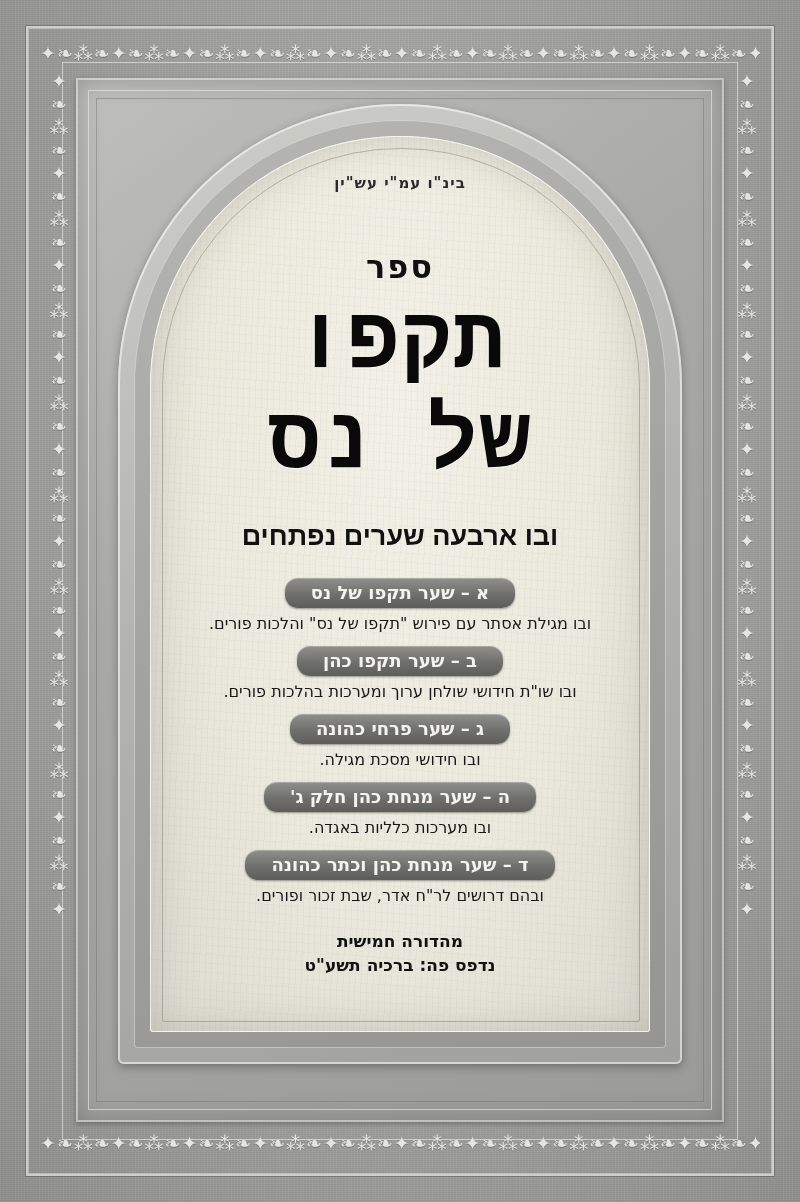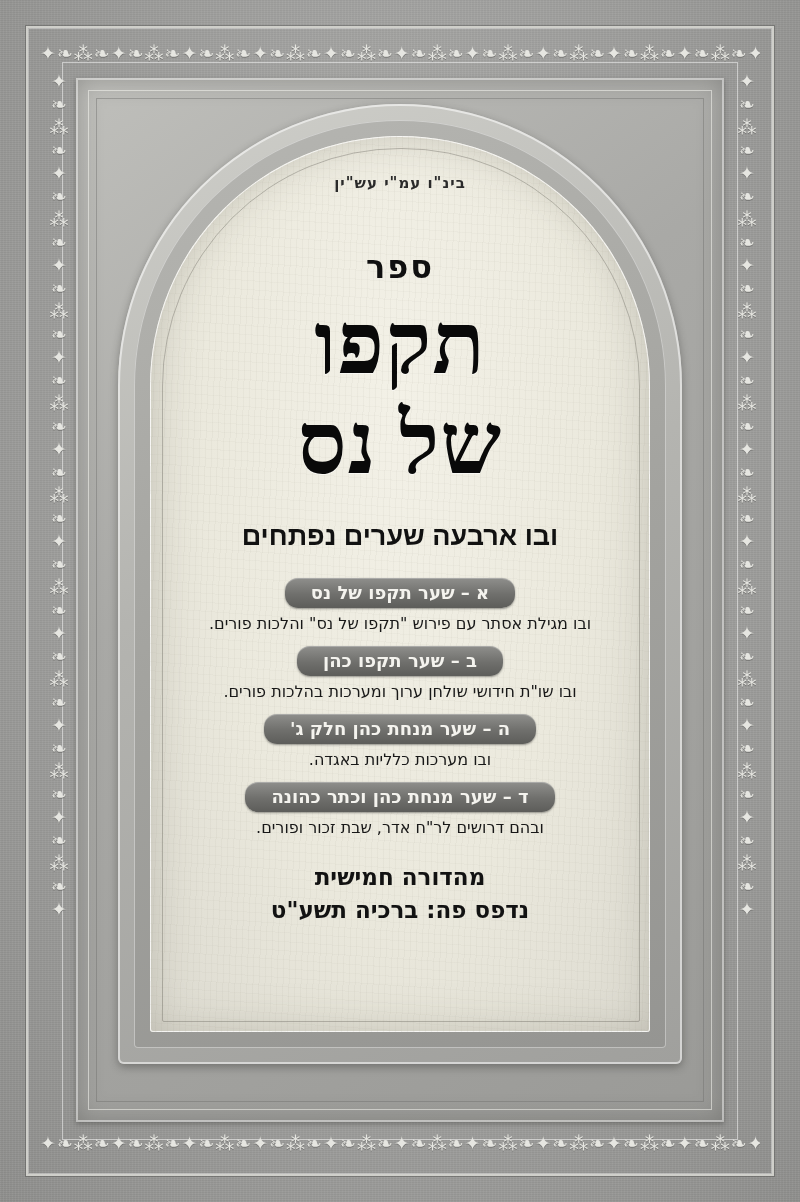--- a/index.html
+++ b/index.html
@@ -177,21 +177,21 @@
     letter-spacing: 2px;
     font-family: "DejaVu Sans", sans-serif;
     color: #101010;
   }
   .maintitle {
     margin-top: 16px;
     font-size: 86px;
     line-height: 0.98;
     font-weight: 700;
     letter-spacing: 1px;
-    font-family: Liberation Serif, serif;
+    font-family: Liberation Mono, monospace;
     color: #090909;
     text-shadow: 0 1px 0 rgba(255,255,255,0.6);
   }
   .maintitle .line2 { display: block; margin-top: 16px; }
   .subtitle {
     margin-top: 34px;
     font-size: 27px;
     font-weight: 700;
     font-family: Liberation Sans, sans-serif;
     color: #111;
@@ -216,21 +216,21 @@
   }
   .gate-desc {
     margin-top: 6px;
     font-size: 16px;
     font-family: "DejaVu Sans", sans-serif;
     color: #181818;
   }
 
   .footer {
     margin-top: 24px;
-    font-size: 23px;
+    font-size: 17px;
     font-weight: 700;
     font-family: "DejaVu Sans", sans-serif;
     color: #121212;
     line-height: 1.45;
   }
   .footer .l2 { display: block; }
 </style>
 </head>
 <body>
 
@@ -274,20 +274,24 @@
       <div class="gate">
         <div class="gate-head">א – שער תקפו של נס</div>
         <div class="gate-desc">ובו מגילת אסתר עם פירוש "תקפו של נס" והלכות פורים.</div>
       </div>
 
       <div class="gate">
         <div class="gate-head">ב – שער תקפו כהן</div>
         <div class="gate-desc">ובו שו"ת חידושי שולחן ערוך ומערכות בהלכות פורים.</div>
       </div>
 
+      <div class="gate">
+        <div class="gate-head">ג – שער פרחי כהונה</div>
+        <div class="gate-desc">ובו חידושי מסכת מגילה.</div>
+      </div>
 
       <div class="gate">
         <div class="gate-head">ה – שער מנחת כהן חלק ג'</div>
         <div class="gate-desc">ובו מערכות כלליות באגדה.</div>
       </div>
 
       <div class="gate">
         <div class="gate-head">ד – שער מנחת כהן וכתר כהונה</div>
         <div class="gate-desc">ובהם דרושים לר"ח אדר, שבת זכור ופורים.</div>
       </div>

